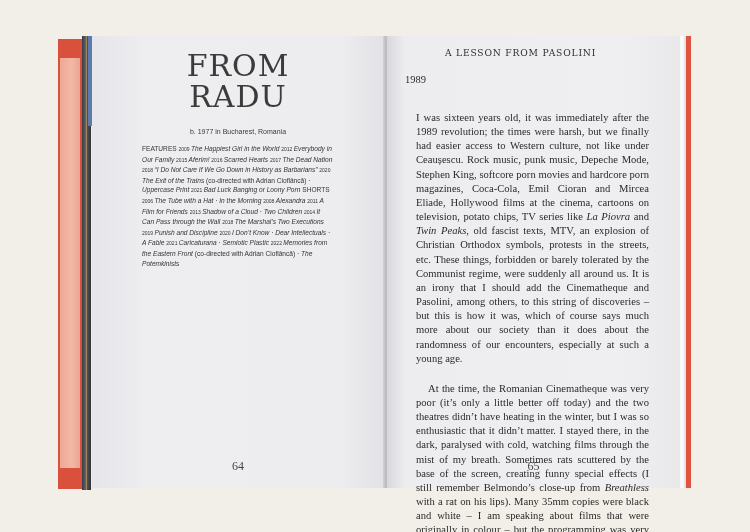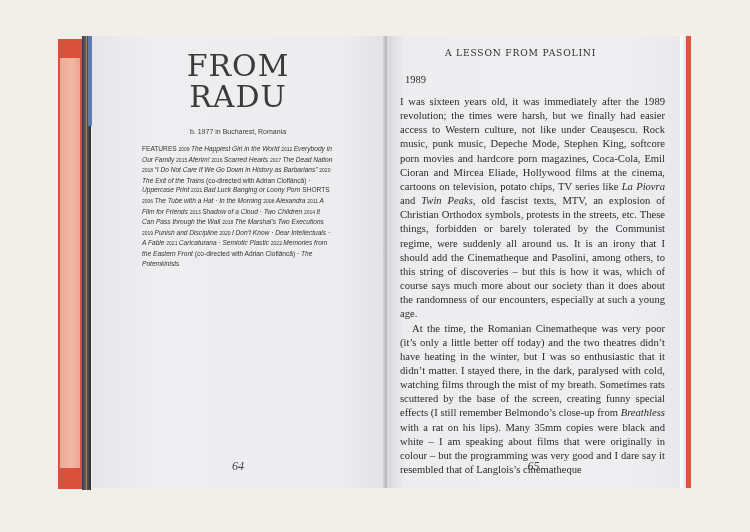--- a/index.html
+++ b/index.html
@@ -77,39 +77,39 @@
   .filmography {
     position: absolute; left: 50px; top: 108px; width: 192px;
     font-family: "Liberation Sans", sans-serif;
     font-size: 6.6px; line-height: 9.6px; color: #333;
     text-align: left;
   }
   .filmography .yr { font-size: 5px; }
   .filmography i { font-style: italic; }
   .page-num {
     position: absolute; bottom: 14px; width: 100%;
-    text-align: center; font-size: 12px; color: #444; font-style: italic;
+    text-align: center; font-size: 12px; color: #444;
   }
 
   
   .chapter-title {
     position: absolute; left: 0; top: 11px; width: 267px; text-align: center;
     font-family: "DejaVu Serif", serif;
     font-size: 9.2px; letter-spacing: .8px; color: #2e2e2e;
   }
   .year {
     position: absolute; left: 18px; top: 38px;
     font-size: 10.5px; color: #2e2e2e;
   }
   .body-text {
     position: absolute; left: 13px; top: 59px; width: 265px;
     font-size: 10.6px; line-height: 14.15px; color: #2a2a2a;
     text-align: justify;
   }
-  .body-text p { margin: 0; }
+  .body-text p { margin: 16px; }
   .body-text p + p { text-indent: 12px; }
 </style>
 </head>
 <body>
 
 <div class="book">
   <div class="cover-back"></div>
   <div class="cover-pink"></div>
   <div class="spine-dark"></div>
   <div class="spine-line"></div>

